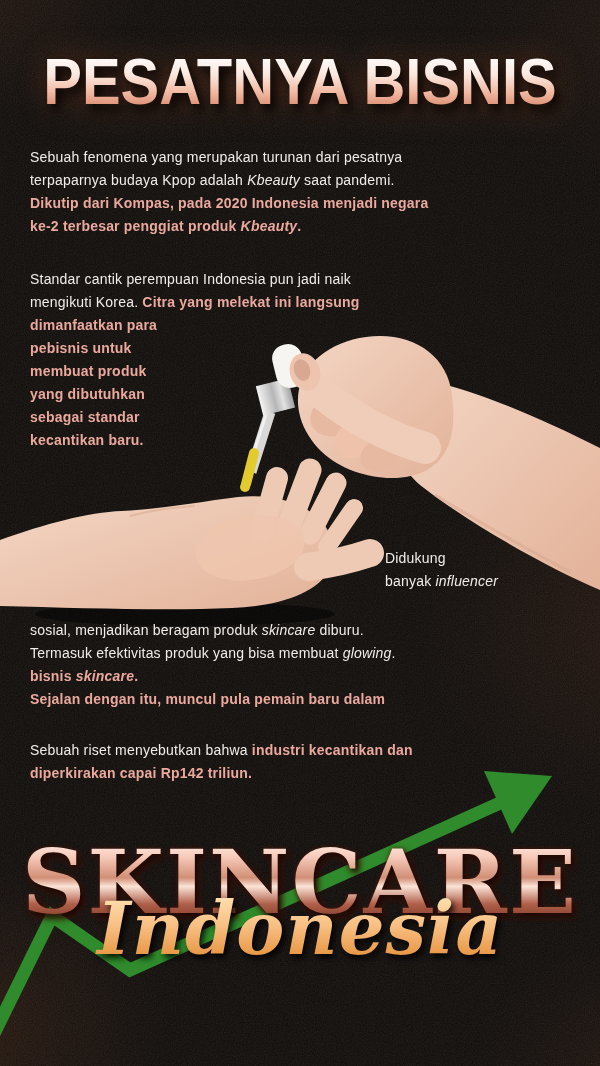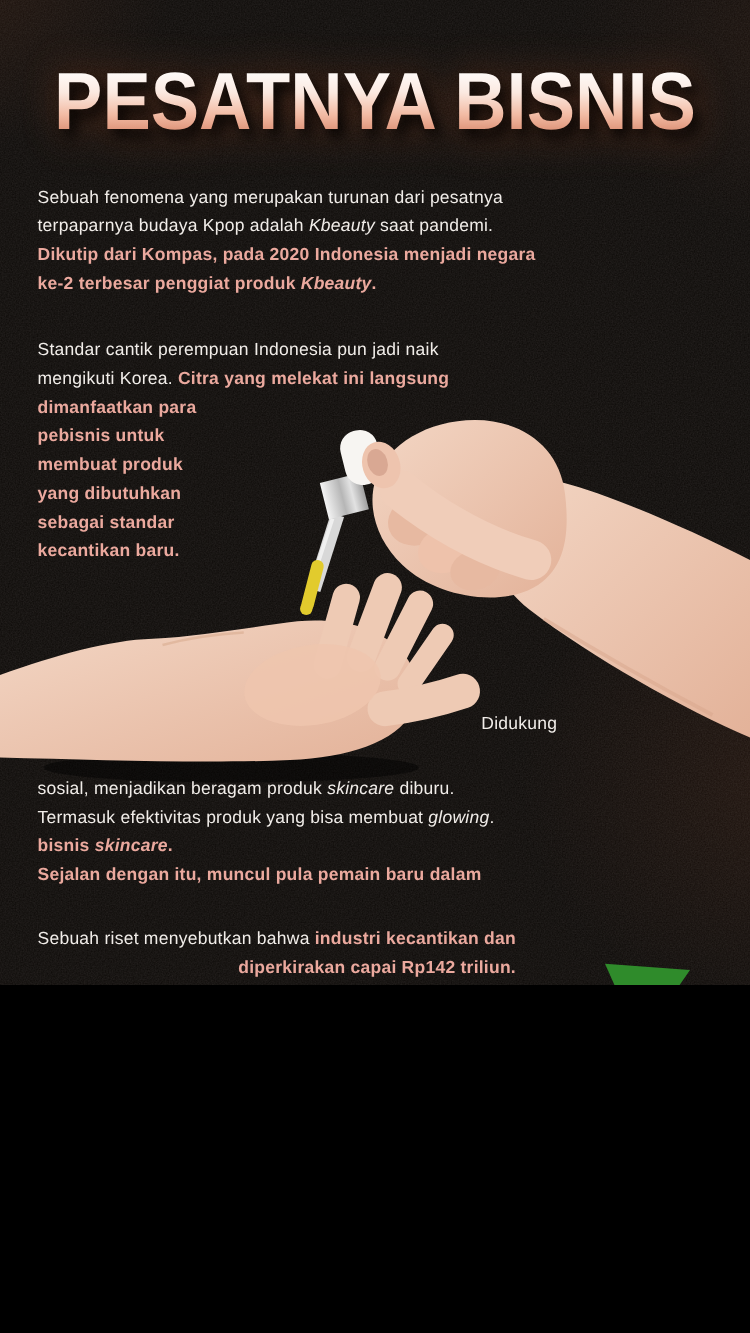--- a/index.html
+++ b/index.html
@@ -1,38 +1,38 @@
 <!DOCTYPE html>
 <html><head>
 <meta charset="utf-8">
 <style>
   html,body{margin:0;padding:0;background:#000;}
   .poster{
-    position:relative;width:600px;height:788px;overflow:hidden;
+    position:relative;width:600px;height:1066px;overflow:hidden;
     font-family:"Liberation Sans",sans-serif;
     background:
       radial-gradient(240px 200px at -30px -20px, rgba(110,55,30,.20), transparent 70%),
       radial-gradient(260px 220px at 640px 30px, rgba(100,50,28,.15), transparent 70%),
       radial-gradient(320px 280px at 640px 620px, rgba(110,55,32,.20), transparent 70%),
       radial-gradient(280px 240px at -30px 1030px, rgba(120,60,30,.22), transparent 70%),
       radial-gradient(220px 190px at 630px 1070px, rgba(100,50,28,.16), transparent 70%),
       #0d0a08;
   }
   .noise{position:absolute;inset:0;width:100%;height:100%;opacity:.5;z-index:0;pointer-events:none;}
   .title{
     position:absolute;top:48px;left:0;width:100%;margin:0;text-align:center;
     font-size:58px;font-weight:bold;letter-spacing:0px;line-height:1.05;
     transform:scaleY(1.12);transform-origin:top center;
     background:linear-gradient(180deg,#ffffff 8%,#fbe9e0 38%,#f2bba4 64%,#dd9277 84%,#c7765a 100%);
     -webkit-background-clip:text;background-clip:text;color:transparent;
     filter:drop-shadow(5px 6px 5px rgba(0,0,0,.9)) drop-shadow(0 0 14px rgba(200,85,35,.30));
     z-index:2;white-space:nowrap;
   }
   .para{position:absolute;left:30px;font-size:14px;line-height:23px;color:#f1ede9;letter-spacing:.2px;z-index:2;}
-  .p1{top:146px;} .p2{top:268px;} .p3r{top:547px;left:385px;margin-top:20px;} .p3f{top:619px;} .p4{top:739px;text-align:right;}
+  .p1{top:146px;} .p2{top:268px;} .p3r{top:547px;left:385px;} .p3f{top:619px;} .p4{top:739px;}
   .line{white-space:nowrap;}
   .pink{color:#eba99e;font-weight:bold;}
   .it{font-style:italic;text-align:right;}
   .hands{position:absolute;top:320px;left:0;z-index:1;}
   .arrow{position:absolute;top:756px;left:0;z-index:1;}
   .skincare{
     position:absolute;top:838px;left:0;width:100%;margin:0;text-align:center;
     font-family:"DejaVu Serif",serif;font-weight:bold;font-size:88px;line-height:1;letter-spacing:2px;
     background:linear-gradient(180deg,#fff3ec 0%,#f6c9b8 22%,#d18f76 45%,#fbe3d6 55%,#b0604a 75%,#6f2f1c 100%);
     -webkit-background-clip:text;background-clip:text;color:transparent;
@@ -132,20 +132,21 @@
       <ellipse cx="380" cy="136" rx="20" ry="16" fill="#e7b9a1" transform="rotate(-15 380 136)"></ellipse>
       <path d="M425,128 Q370,112 320,72" stroke="#f0cdb9" stroke-width="32" stroke-linecap="round" fill="none"></path>
       <ellipse cx="305" cy="52" rx="15" ry="19" fill="#eec4ae" transform="rotate(-18 305 52)"></ellipse>
       <ellipse cx="302" cy="50" rx="8" ry="11" fill="#d9a893" transform="rotate(-18 302 50)"></ellipse>
       <path d="M435,175 Q500,215 570,252" stroke="#d8a68b" stroke-width="3" fill="none" opacity="0.5"></path>
     </g>
   </svg>
 
   <div class="para p3r">
     <div class="line"><span>Didukung</span></div>
+    <div class="line"><span>banyak </span><span class="it">influencer</span></div>
   </div>
 
   <div class="para p3f">
     <div class="line"><span>sosial, menjadikan beragam produk </span><span class="it">skincare</span><span> diburu.</span></div>
     <div class="line"><span>Termasuk efektivitas produk yang bisa membuat </span><span class="it">glowing</span><span>.</span></div>
     <div class="line pink"><span>bisnis </span><span class="it">skincare</span><span>.</span></div>
     <div class="line pink"><span>Sejalan dengan itu, muncul pula pemain baru dalam</span></div>
   </div>
 
   <div class="para p4">

